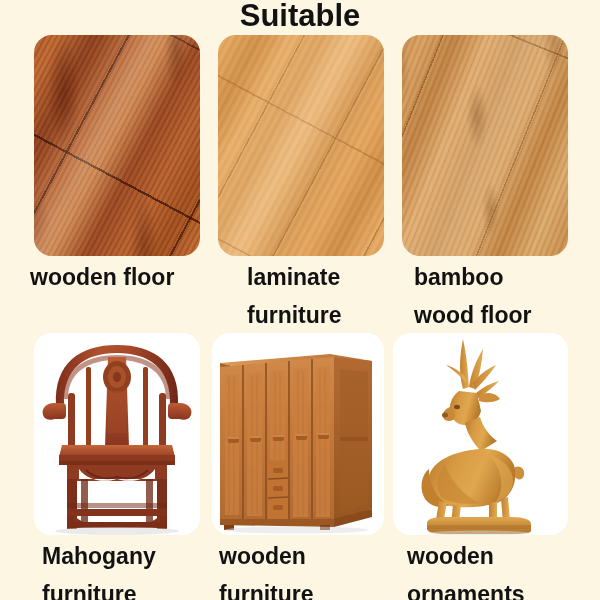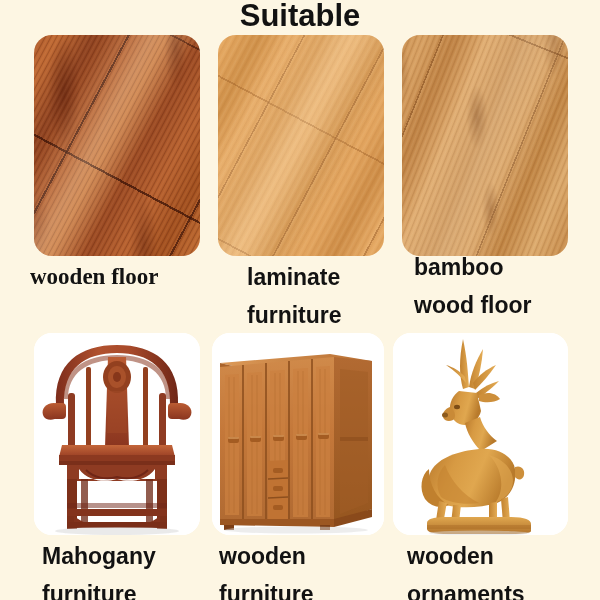--- a/index.html
+++ b/index.html
@@ -184,21 +184,21 @@
   <div class="tile t1" style="left:34px;top:35px;width:166px;height:221px;">
     <div class="inner">
       <div class="plank-base"></div>
       <div class="knots"></div>
       <div class="grain"></div>
       <div class="seams"></div>
       <div class="cross"></div>
       <div class="sheen"></div>
     </div>
   </div>
-  <div class="label" style="left:30px;top:258px;width:190px;font-family:Liberation Serif, serif;">wooden floor</div>
+  <div class="label" style="left:30px;top:258px;width:190px;">wooden floor</div>
 
   <div class="tile t2" style="left:218px;top:35px;width:166px;height:221px;">
     <div class="inner">
       <div class="plank-base"></div>
       <div class="grain"></div>
       <div class="seams"></div>
       <div class="cross"></div>
       <div class="sheen"></div>
     </div>
   </div>
@@ -208,21 +208,21 @@
   <div class="tile t3" style="left:402px;top:35px;width:166px;height:221px;">
     <div class="inner">
       <div class="plank-base"></div>
       <div class="knots"></div>
       <div class="grain"></div>
       <div class="seams"></div>
       <div class="cross"></div>
       <div class="sheen"></div>
     </div>
   </div>
-  <div class="label" style="left:414px;top:248px;width:180px;">bamboo
+  <div class="label" style="left:414px;top:258px;width:180px;">bamboo
 wood floor</div>
 
   <div class="tile white" style="left:34px;top:333px;width:166px;height:202px;">
     <svg class="art" viewBox="0 0 166 202" preserveAspectRatio="xMidYMid meet">
       <defs>
         <linearGradient id="mhg" x1="0" y1="0" x2="1" y2="0">
           <stop offset="0%" stop-color="#7e2d1c"></stop>
           <stop offset="35%" stop-color="#b0512e"></stop>
           <stop offset="60%" stop-color="#a84a2a"></stop>
           <stop offset="100%" stop-color="#6f2617"></stop>

